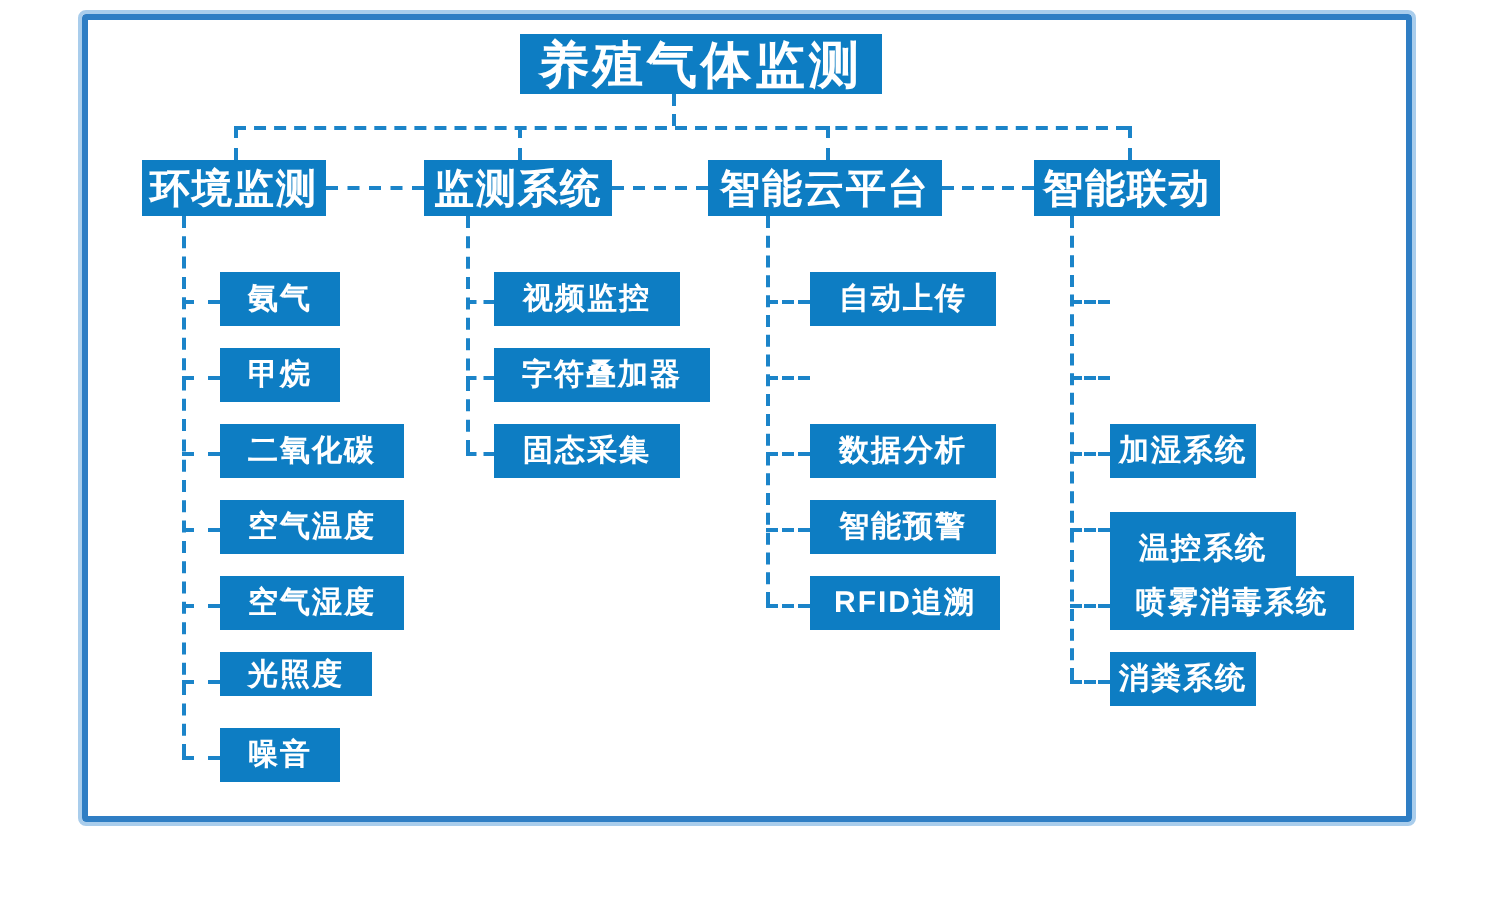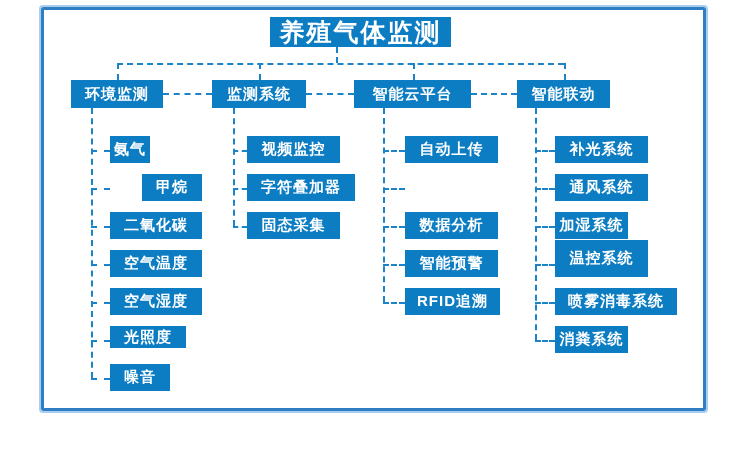--- a/index.html
+++ b/index.html
@@ -24,42 +24,42 @@
     background:var(--node-blue,#0d7dc3);
     color:#ffffff;
     font-weight:bold;
     display:flex;
     align-items:center;
     justify-content:center;
     white-space:nowrap;
     letter-spacing:1px;
   }
   .title-node{font-size:25px;letter-spacing:2px;}
-  .header-node{font-size:15px;}
+  .header-node{font-size:20px;}
   .child-node{font-size:15px;}
   .vline{position:absolute;width:0;border-left:2px dashed var(--dash,#1b84c9);}
   .hline{position:absolute;height:0;border-top:2px dashed var(--dash,#1b84c9);}
 </style>
 </head>
 <body>
 
 <div id="canvas">
   <div class="frame" style="left:41px;top:7px;width:665px;height:404px;"></div>
-  <div class="node title-node" style="left:270px;top:17px;width:181px;height:30px;">养殖气体监测</div>
+  <div class="node title-node" style="left:260px;top:17px;width:181px;height:30px;">养殖气体监测</div>
 
 <div class="vline" style="left: 336px; top: 47px; height: 16px;"></div>
     <div class="hline" style="left: 117px; top: 63px; width: 446.5px;"></div>
     <div class="vline" style="left: 117px; top: 63px; height: 17px;"></div>
     <div class="node header-node" style="left: 71px; top: 80px; width: 92px; height: 28px;">环境监测</div>
     <div class="hline" style="left: 163px; top: 93px; width: 49px;"></div>
     <div class="vline" style="left: 91px; top: 108px; height: 270px;"></div>
     <div class="hline" style="left: 91px; top: 150px; width: 19px;"></div>
-    <div class="node child-node" style="left: 110px; top: 136px; width: 40px; height: 27px;">氨气</div>
+    <div class="node child-node" style="left: 110px; top: 136px; width: 60px; height: 27px;">氨气</div>
     <div class="hline" style="left: 91px; top: 188px; width: 19px;"></div>
-    <div class="node child-node" style="left: 110px; top: 174px; width: 60px; height: 27px; margin-left: 32px;">甲烷</div>
+    <div class="node child-node" style="left: 110px; top: 174px; width: 60px; height: 27px;">甲烷</div>
     <div class="hline" style="left: 91px; top: 226px; width: 19px;"></div>
     <div class="node child-node" style="left: 110px; top: 212px; width: 92px; height: 27px;">二氧化碳</div>
     <div class="hline" style="left: 91px; top: 264px; width: 19px;"></div>
     <div class="node child-node" style="left: 110px; top: 250px; width: 92px; height: 27px;">空气温度</div>
     <div class="hline" style="left: 91px; top: 302px; width: 19px;"></div>
     <div class="node child-node" style="left: 110px; top: 288px; width: 92px; height: 27px;">空气湿度</div>
     <div class="hline" style="left: 91px; top: 340px; width: 19px;"></div>
     <div class="node child-node" style="left: 110px; top: 326px; width: 76px; height: 22px;">光照度</div>
     <div class="hline" style="left: 91px; top: 378px; width: 19px;"></div>
     <div class="node child-node" style="left: 110px; top: 364px; width: 60px; height: 27px;">噪音</div>
@@ -83,24 +83,22 @@
     <div class="hline" style="left: 383px; top: 226px; width: 22px;"></div>
     <div class="node child-node" style="left: 405px; top: 212px; width: 93px; height: 27px;">数据分析</div>
     <div class="hline" style="left: 383px; top: 264px; width: 22px;"></div>
     <div class="node child-node" style="left: 405px; top: 250px; width: 93px; height: 27px;">智能预警</div>
     <div class="hline" style="left: 383px; top: 302px; width: 22px;"></div>
     <div class="node child-node" style="left: 405px; top: 288px; width: 95px; height: 27px;">RFID追溯</div>
     <div class="vline" style="left: 564px; top: 63px; height: 17px;"></div>
     <div class="node header-node" style="left: 517px; top: 80px; width: 93px; height: 28px;">智能联动</div>
     <div class="vline" style="left: 535px; top: 108px; height: 232px;"></div>
     <div class="hline" style="left: 535px; top: 150px; width: 20px;"></div>
-    <div class="node child-node" style="left: 555px; top: 136px; width: 93px; height: 27px;">补光系统</div>
     <div class="hline" style="left: 535px; top: 188px; width: 20px;"></div>
-    <div class="node child-node" style="left: 555px; top: 174px; width: 93px; height: 27px;">通风系统</div>
     <div class="hline" style="left: 535px; top: 226px; width: 20px;"></div>
     <div class="node child-node" style="left: 555px; top: 212px; width: 73px; height: 27px;">加湿系统</div>
     <div class="hline" style="left: 535px; top: 264px; width: 20px;"></div>
-    <div class="node child-node" style="left: 555px; top: 240px; width: 93px; height: 37px;">温控系统</div>
+    <div class="node child-node" style="left: 555px; top: 256px; width: 93px; height: 37px;">温控系统</div>
     <div class="hline" style="left: 535px; top: 302px; width: 20px;"></div>
     <div class="node child-node" style="left: 555px; top: 288px; width: 122px; height: 27px;">喷雾消毒系统</div>
     <div class="hline" style="left: 535px; top: 340px; width: 20px;"></div>
     <div class="node child-node" style="left: 555px; top: 326px; width: 73px; height: 27px;">消粪系统</div>
   </div>
 
 </body></html>

